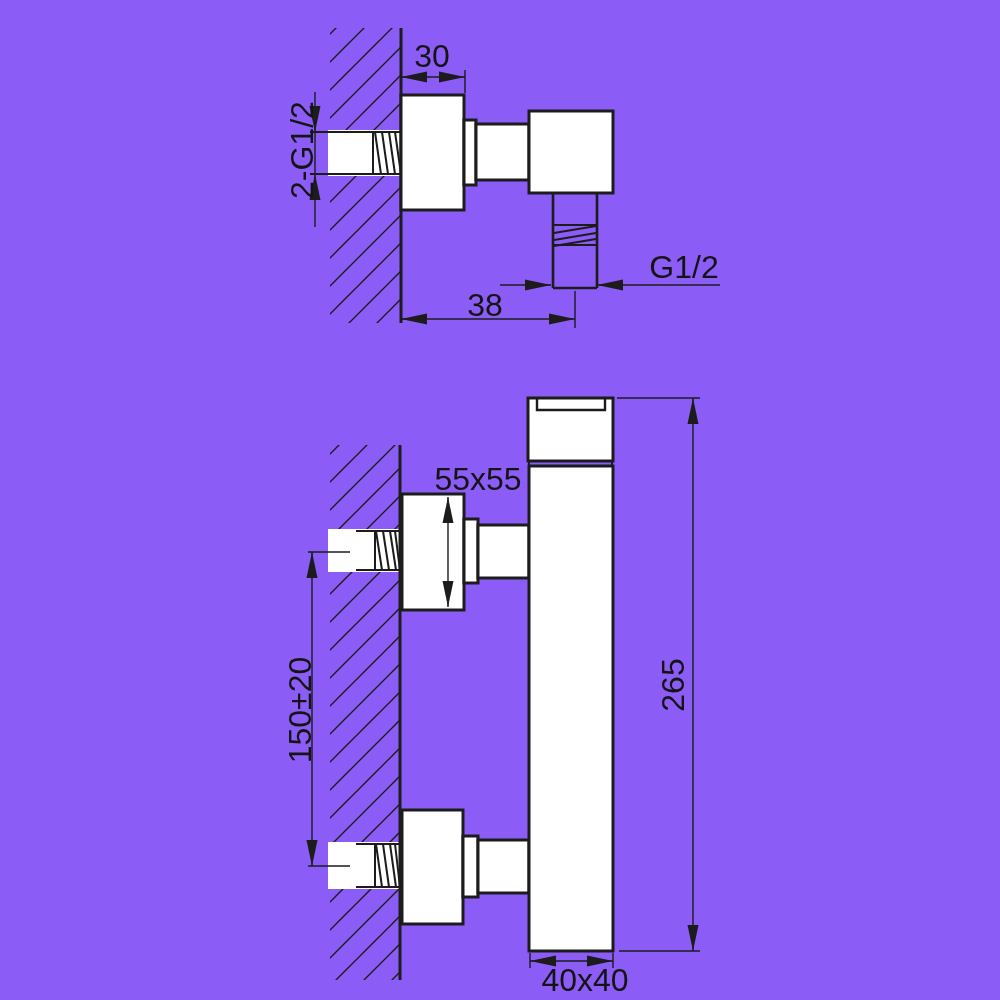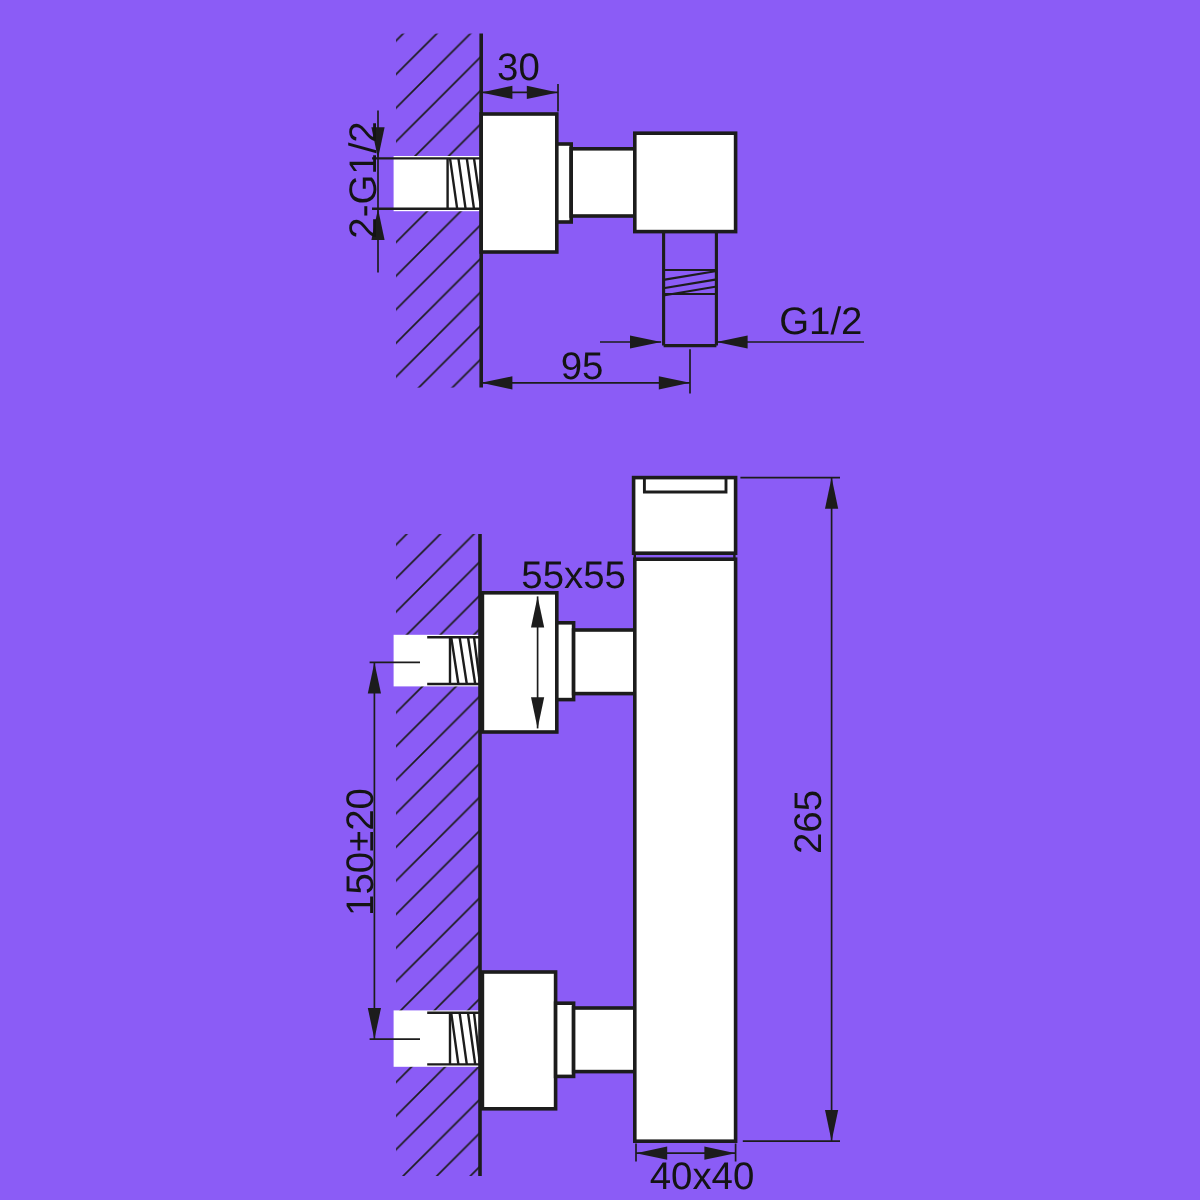--- a/index.html
+++ b/index.html
@@ -136,21 +136,21 @@
         <polygon points="530,961 556,955.5 556,966.5" fill="#1c1c1c" stroke="none"></polygon>
         <polygon points="613,961 587,955.5 587,966.5" fill="#1c1c1c" stroke="none"></polygon>
       </g>
     </g>
   </svg>
 
   <div class="lbl" style="left:402px;top:40px;width:60px;">30</div>
 
   <div class="lbl rot" style="left:247px;top:134px;width:110px;height:32px;">2-G1/2</div>
 
-  <div class="lbl" style="left:455px;top:289px;width:60px;">95</div>
+  <div class="lbl" style="left:455px;top:289px;width:60px;">38</div>
 
   <div class="lbl" style="left:644px;top:251px;width:80px;">G1/2</div>
 
   <div class="lbl" style="left:392px;top:463px;width:100px;margin-left:36px;">55x55</div>
 
   <div class="lbl rot" style="left:240px;top:694px;width:120px;height:32px;">150±20</div>
 
   <div class="lbl rot" style="left:623px;top:669px;width:100px;height:32px;">265</div>
 
   <div class="lbl" style="left:522px;top:964px;width:100px;margin-left:13px;">40x40</div>

